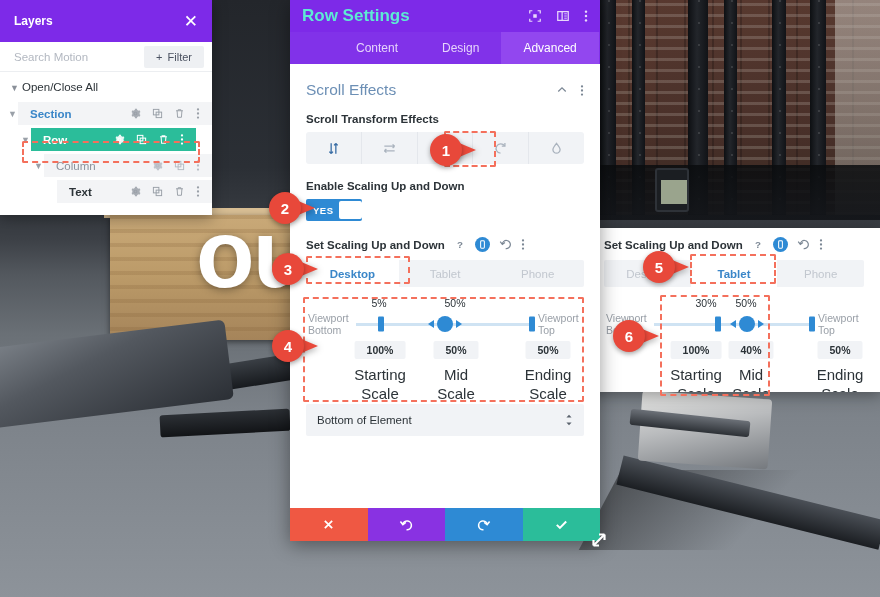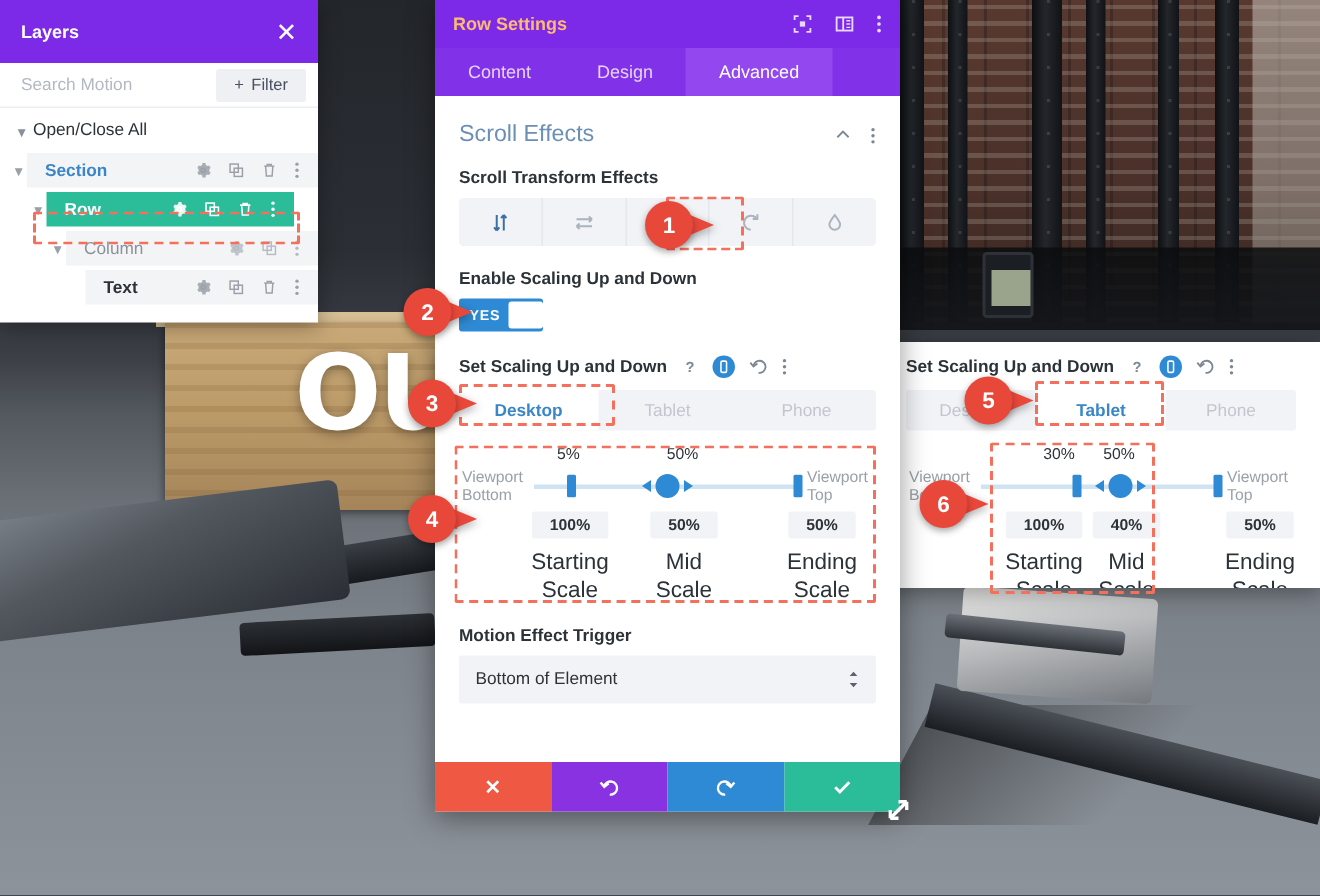--- a/index.html
+++ b/index.html
@@ -147,23 +147,23 @@
   .row-caret { position:absolute; left:-10px; color:#9aa0a8; font-size:9px; }
 
   
   #rowsettings {
     position:absolute; left:290px; top:0; width:310px; height:541px;
     background:#fff; z-index:30; box-shadow:0 4px 18px rgba(0,0,0,.4);
     display:flex; flex-direction:column;
   }
   .rs-head { height:32px; background:#7d2ae8; display:flex; align-items:center;
     justify-content:space-between; padding:0 12px; }
-  .rs-title { color:#fdba74; font-size:12px; font-weight:700; }
+  .rs-title { color:#5eead4; font-size:17px; font-weight:700; }
   .rs-head-icons { display:flex; align-items:center; gap:14px; }
-  .rs-tabs { height:32px; background:#8132e9; display:flex; }
+  .rs-tabs { height:32px; background:#8132e9; display:flex;padding-left:44px; }
   .rs-tab { flex:0 0 auto; padding:0 22px; display:flex; align-items:center;
     color:#e6d4fb; font-size:12px; cursor:pointer;}
   .rs-tab.active { background:#9247ef; color:#fff; }
   .rs-body { flex:1; overflow:hidden; padding:0 16px; }
 
   .sect-title-row { display:flex; align-items:center; justify-content:space-between;
     padding:17px 0 14px; }
   .sect-title { color:#6c8fb5; font-size:15.5px; }
   .sect-tools { display:flex; align-items:center; gap:12px; color:#7b8794;}
 
@@ -545,21 +545,20 @@
           <span>Scale</span>
         </span>
         <span style="left:148px;">Mid Scale</span>
         <span style="left:240px;">
           <span>Ending</span><br>
           <span>Scale</span>
         </span>
       </div>
     </div>
 
-    <div class="met-label">Motion Effect Trigger</div>
     <div class="select">
       <span>Bottom of Element</span>
       <svg width="8" height="12" viewBox="0 0 8 14" fill="#5a626d">
           <path d="M4 1l3 3.2H1z"></path>
           <path d="M4 13L1 9.8h6z"></path>
         </svg>
     </div>
 
   </div>
 

